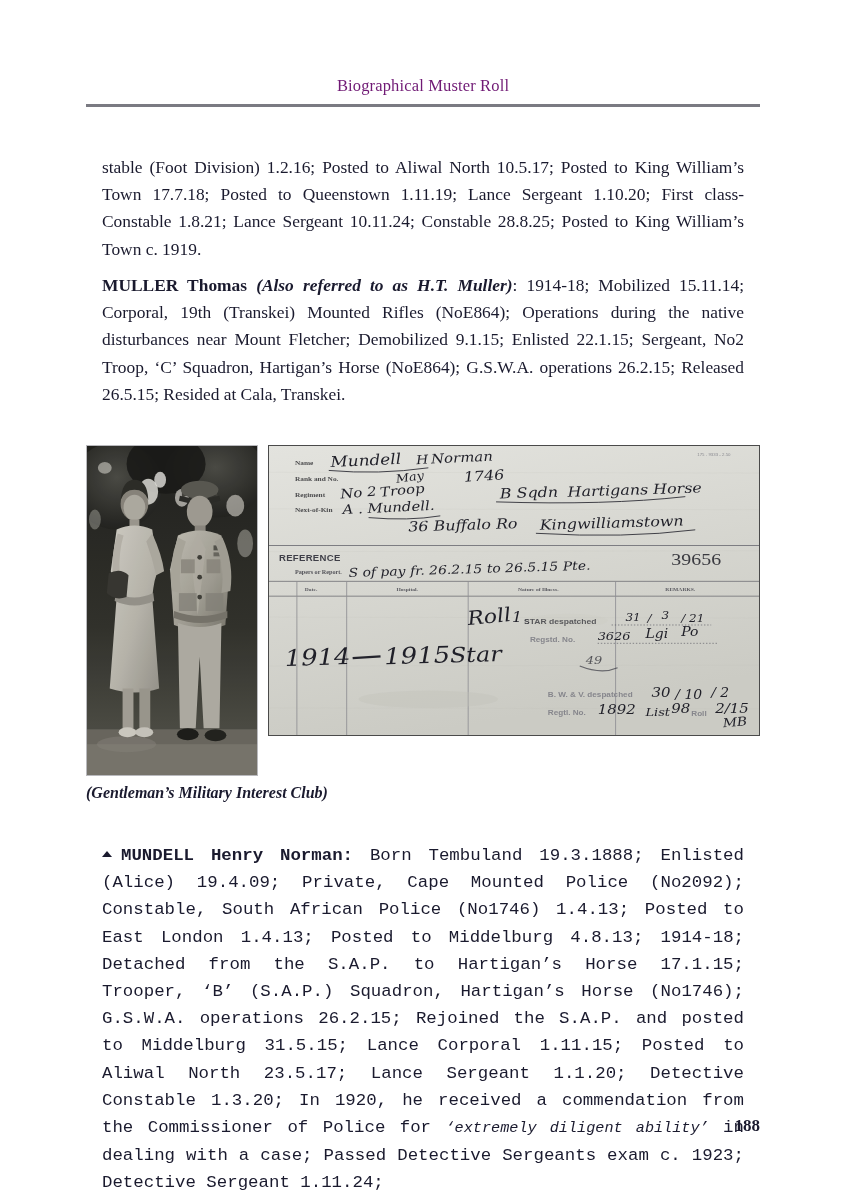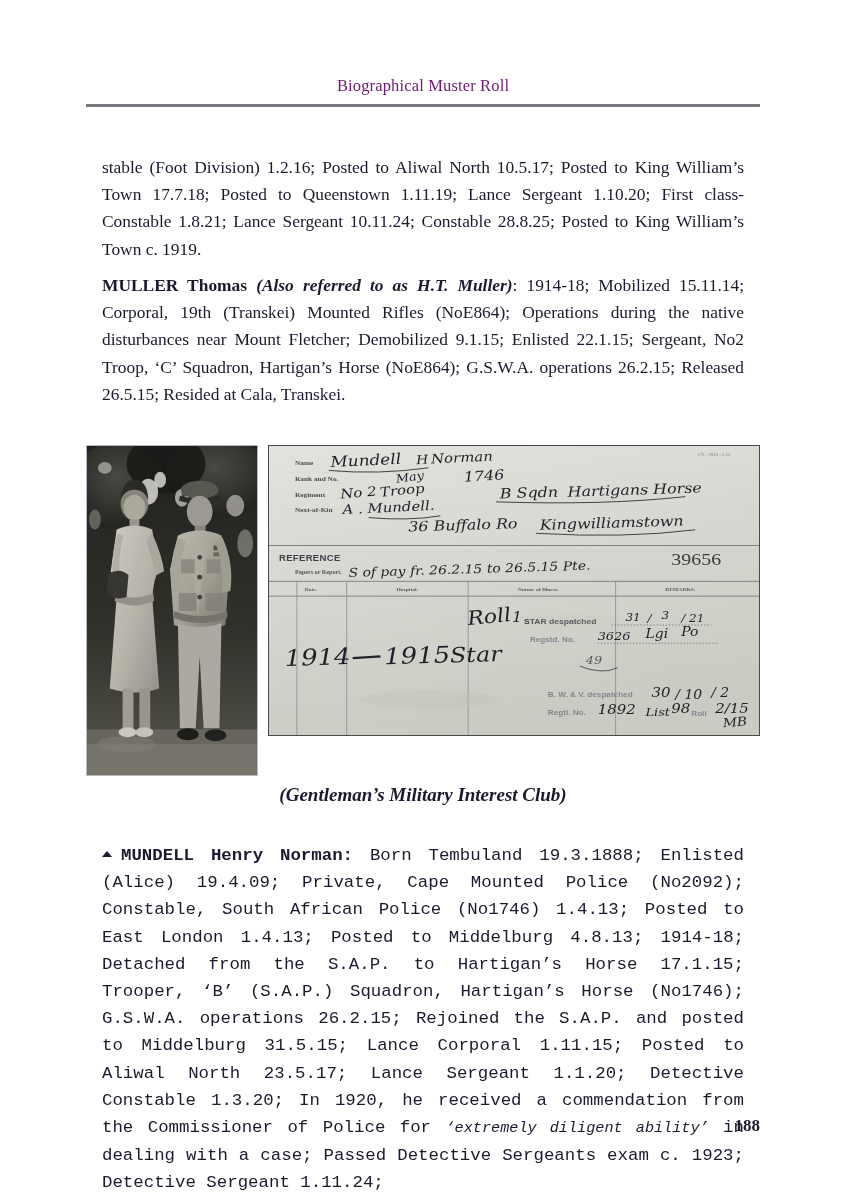--- a/index.html
+++ b/index.html
@@ -115,22 +115,22 @@
     overflow: hidden;
     background: #ef4444;
   }
   .card-svg { display: block; width: 100%; height: 100%; }
 
   .fig-caption {
     position: absolute;
     left: 86px;
     top: 784px;
     width: 674px;
-    text-align: center;
-    font-size: 19px;
+    text-align: left;
+    font-size: 16px;
     font-weight: bold;
     font-style: italic;
     color: #1a1a2e;
   }
 
   
   .folio {
     position: absolute;
     right: 86px;
     top: 1116px;

